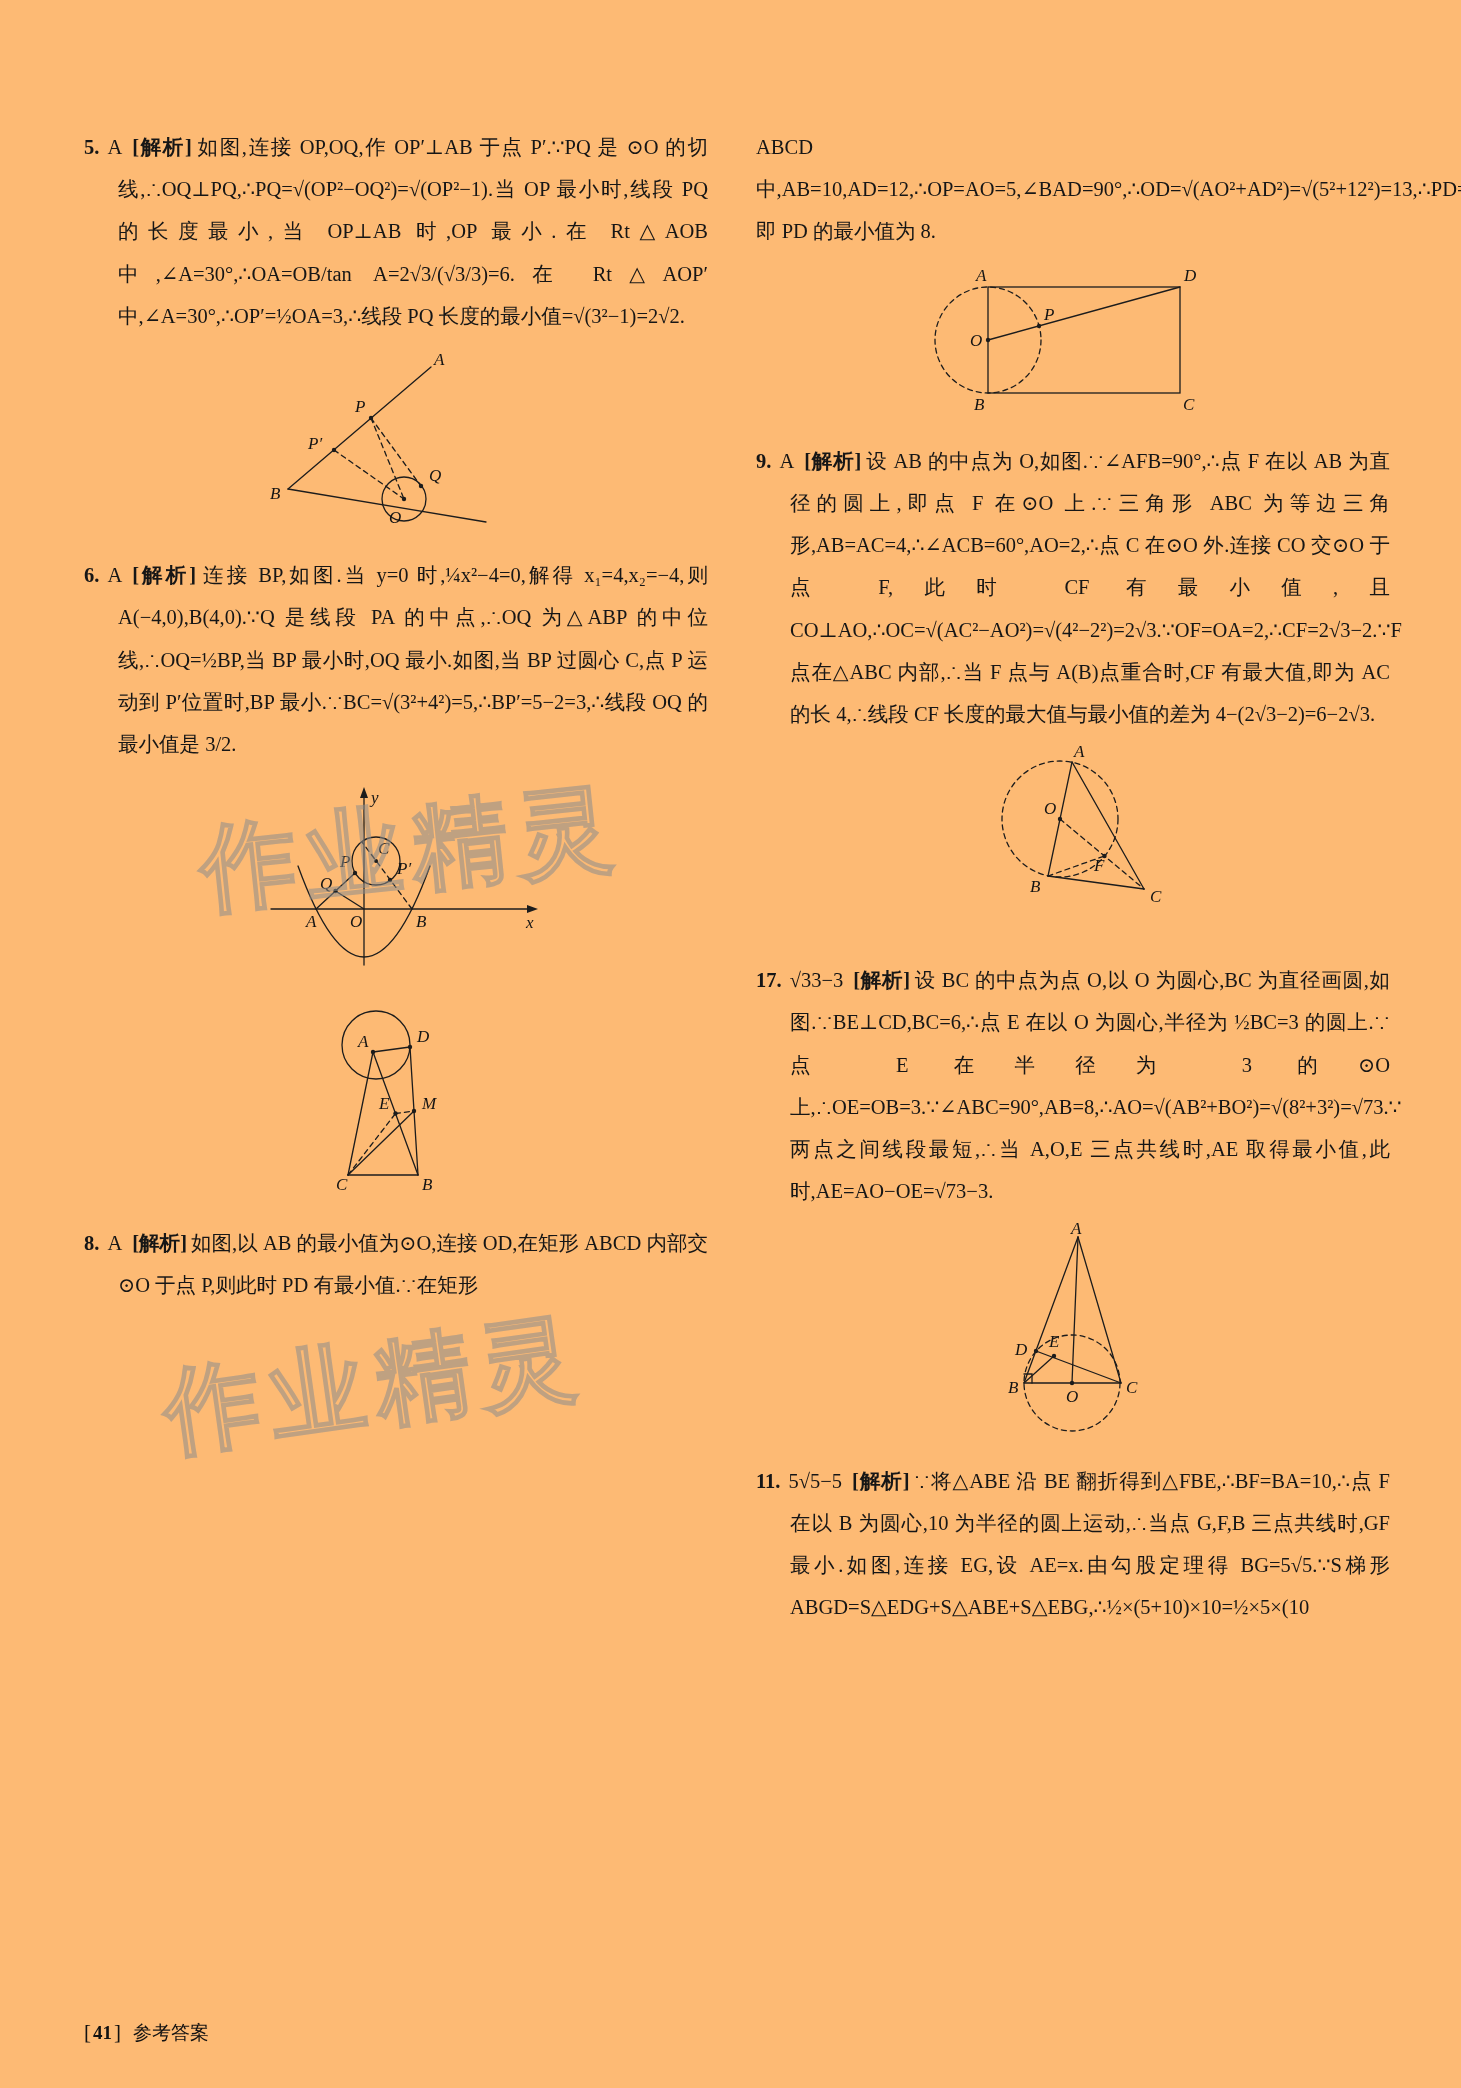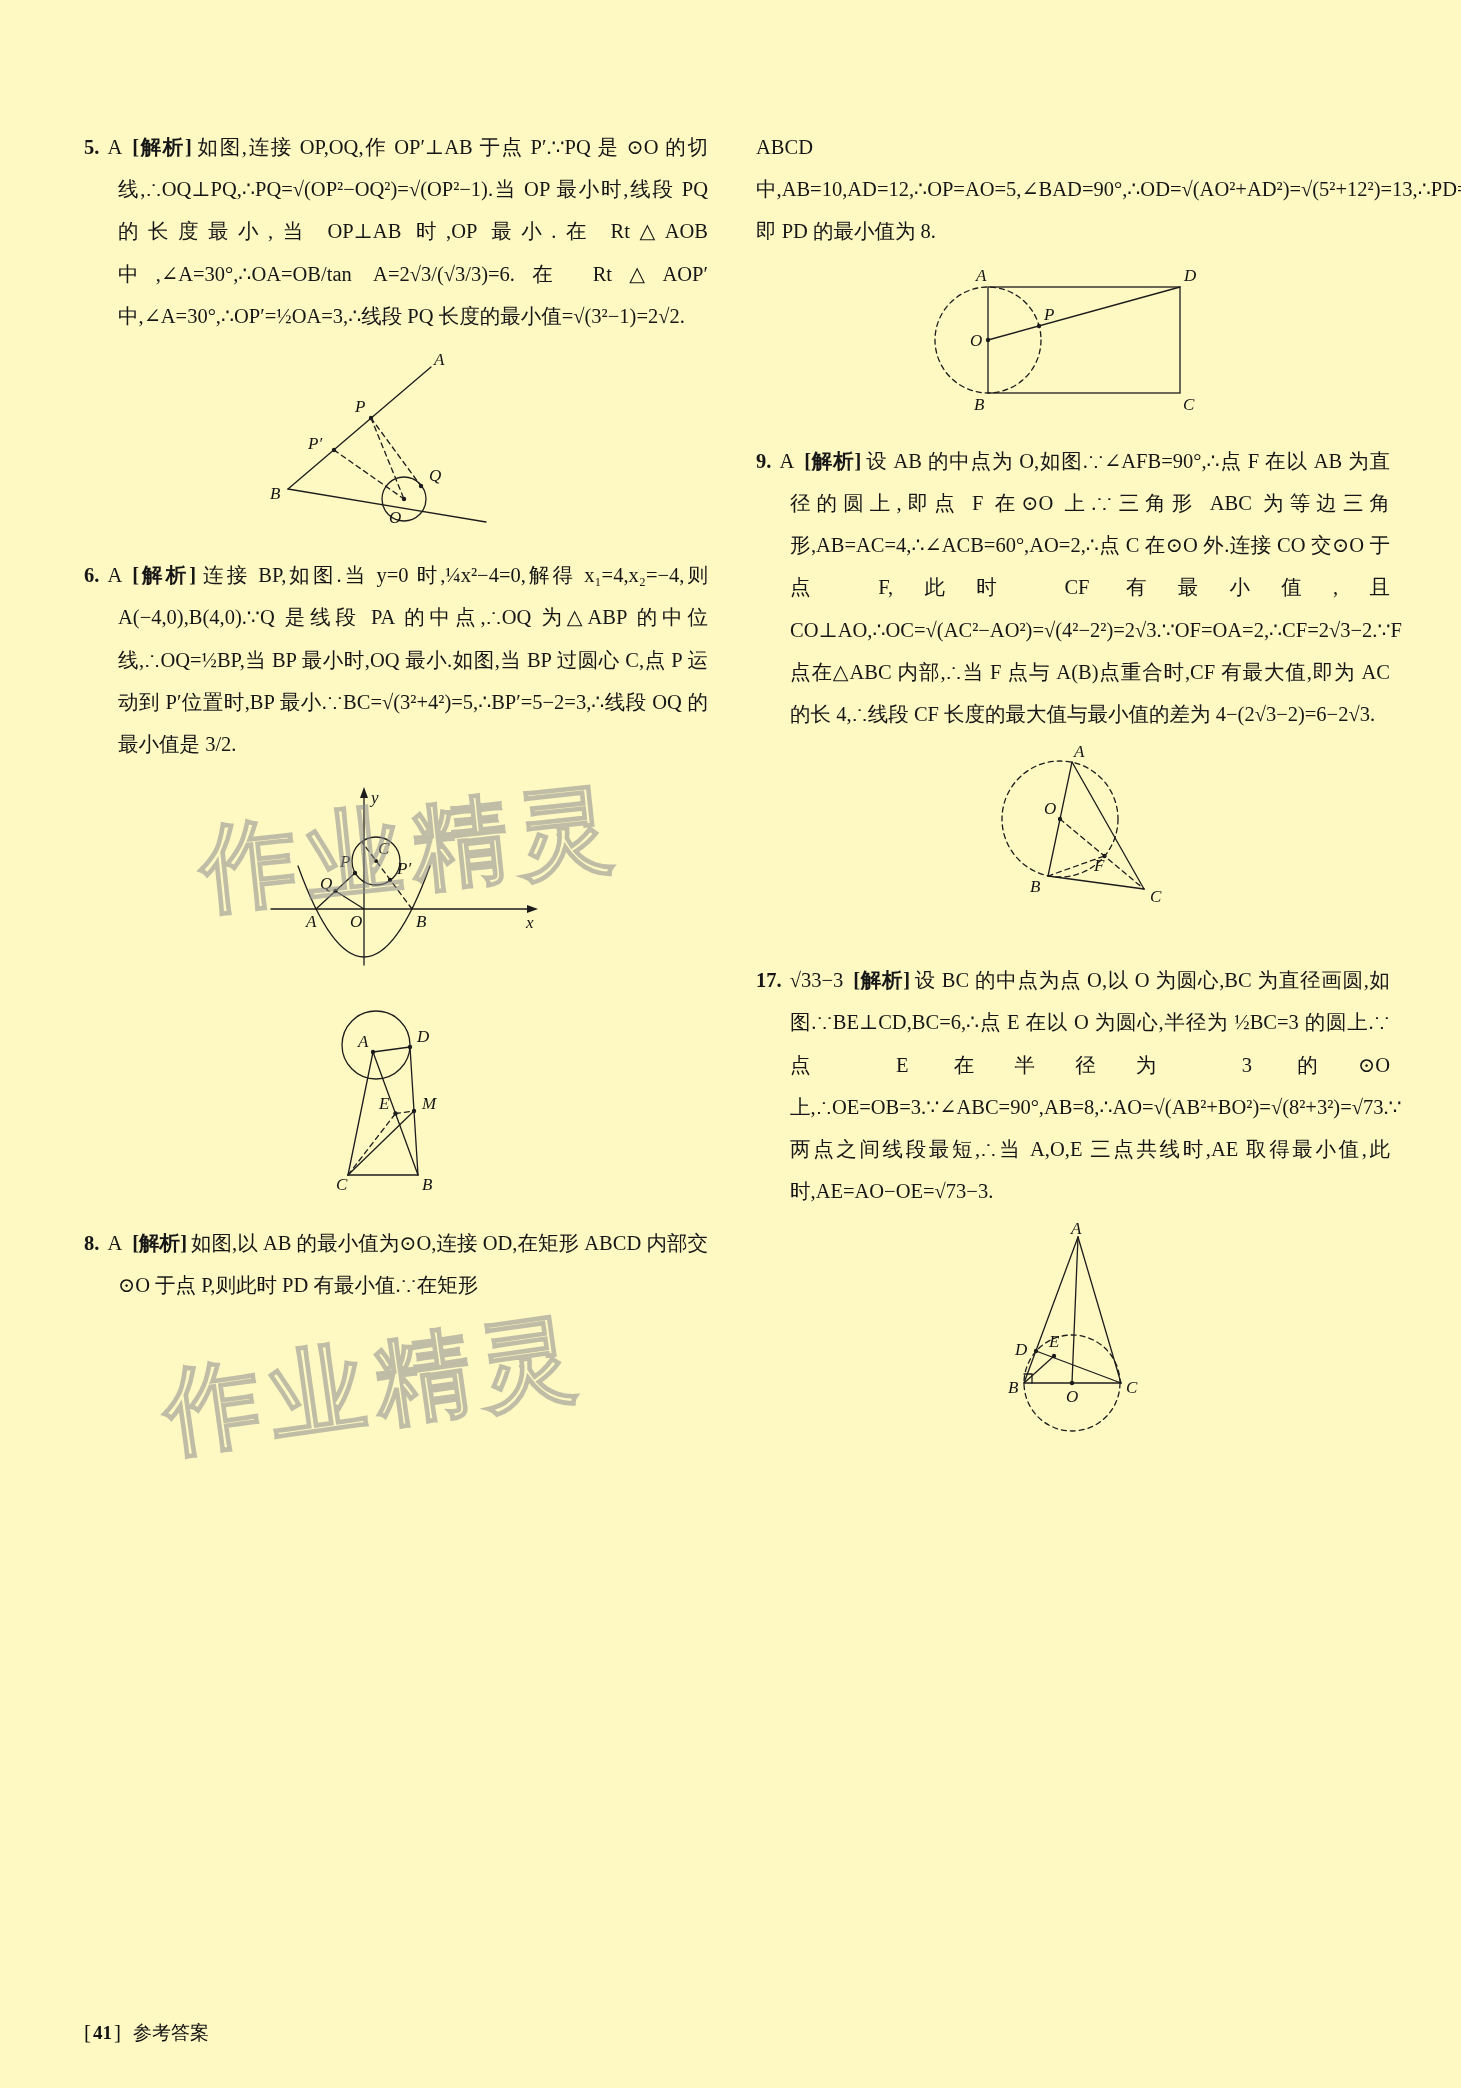--- a/index.html
+++ b/index.html
@@ -1,21 +1,21 @@
 <!DOCTYPE html>
 <html><head>
 <meta charset="utf-8">
 <style>
   * { box-sizing: border-box; }
   html, body { margin: 0; padding: 0; background: #e9e9e9; }
   .page {
     position: relative;
     width: 1461px; height: 2088px;
     margin: 0 auto;
-    background: #fef9c3;
+    background: #fdba74;
     font-family: "Liberation Serif", "DejaVu Serif", serif;
     color: #161616;
     overflow: hidden;
   }
   .column { position: absolute; top: 126px; }
   .column.left  { left: 84px;  width: 624px; }
   .column.right { left: 756px; width: 634px; }
 
   .problem {
     margin: 0 0 6px 0;
@@ -260,20 +260,23 @@
         </g>
         <text class="lbl" x="105" y="9">A</text>
         <text class="lbl" x="49" y="130">D</text>
         <text class="lbl" x="83" y="122">E</text>
         <text class="lbl" x="42" y="168">B</text>
         <text class="lbl" x="100" y="177">O</text>
         <text class="lbl" x="160" y="168">C</text>
       </svg>
     </div>
 
+    <p class="problem">
+      <span class="num">11.</span><span class="ans">5√5−5</span><span class="tag">[解析]</span><span>∵将△ABE 沿 BE 翻折得到△FBE,∴BF=BA=10,∴点 F 在以 B 为圆心,10 为半径的圆上运动,∴当点 G,F,B 三点共线时,GF 最小.如图,连接 EG,设 AE=x.由勾股定理得 BG=5√5.∵S梯形ABGD=S△EDG+S△ABE+S△EBG,∴½×(5+10)×10=½×5×(10</span>
+    </p>
 
   </div>
 
   <svg class="watermark wm1" width="470" height="150">
     <text class="wm-text" x="15" y="105" transform="rotate(-6 235 75)">作业精灵</text>
   </svg>
   <svg class="watermark wm2" width="470" height="155">
     <text class="wm-text" x="15" y="108" transform="rotate(-8 235 78)">作业精灵</text>
   </svg>
 

